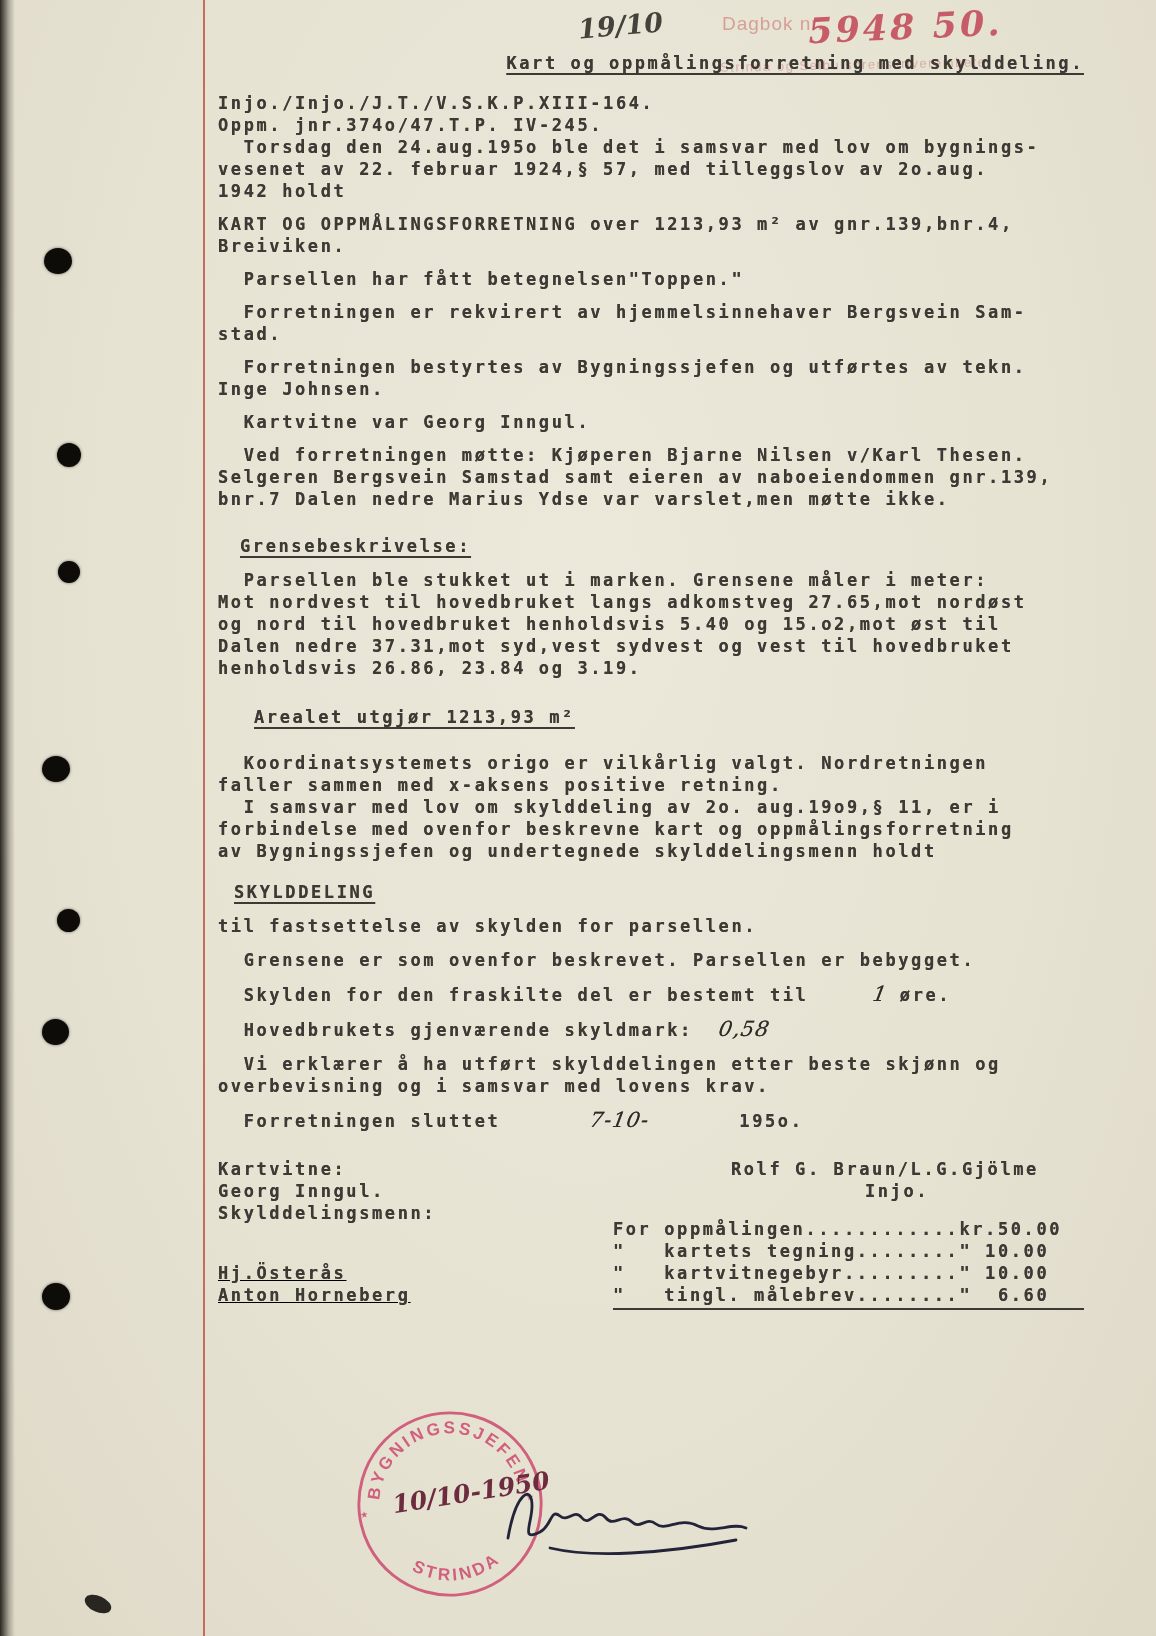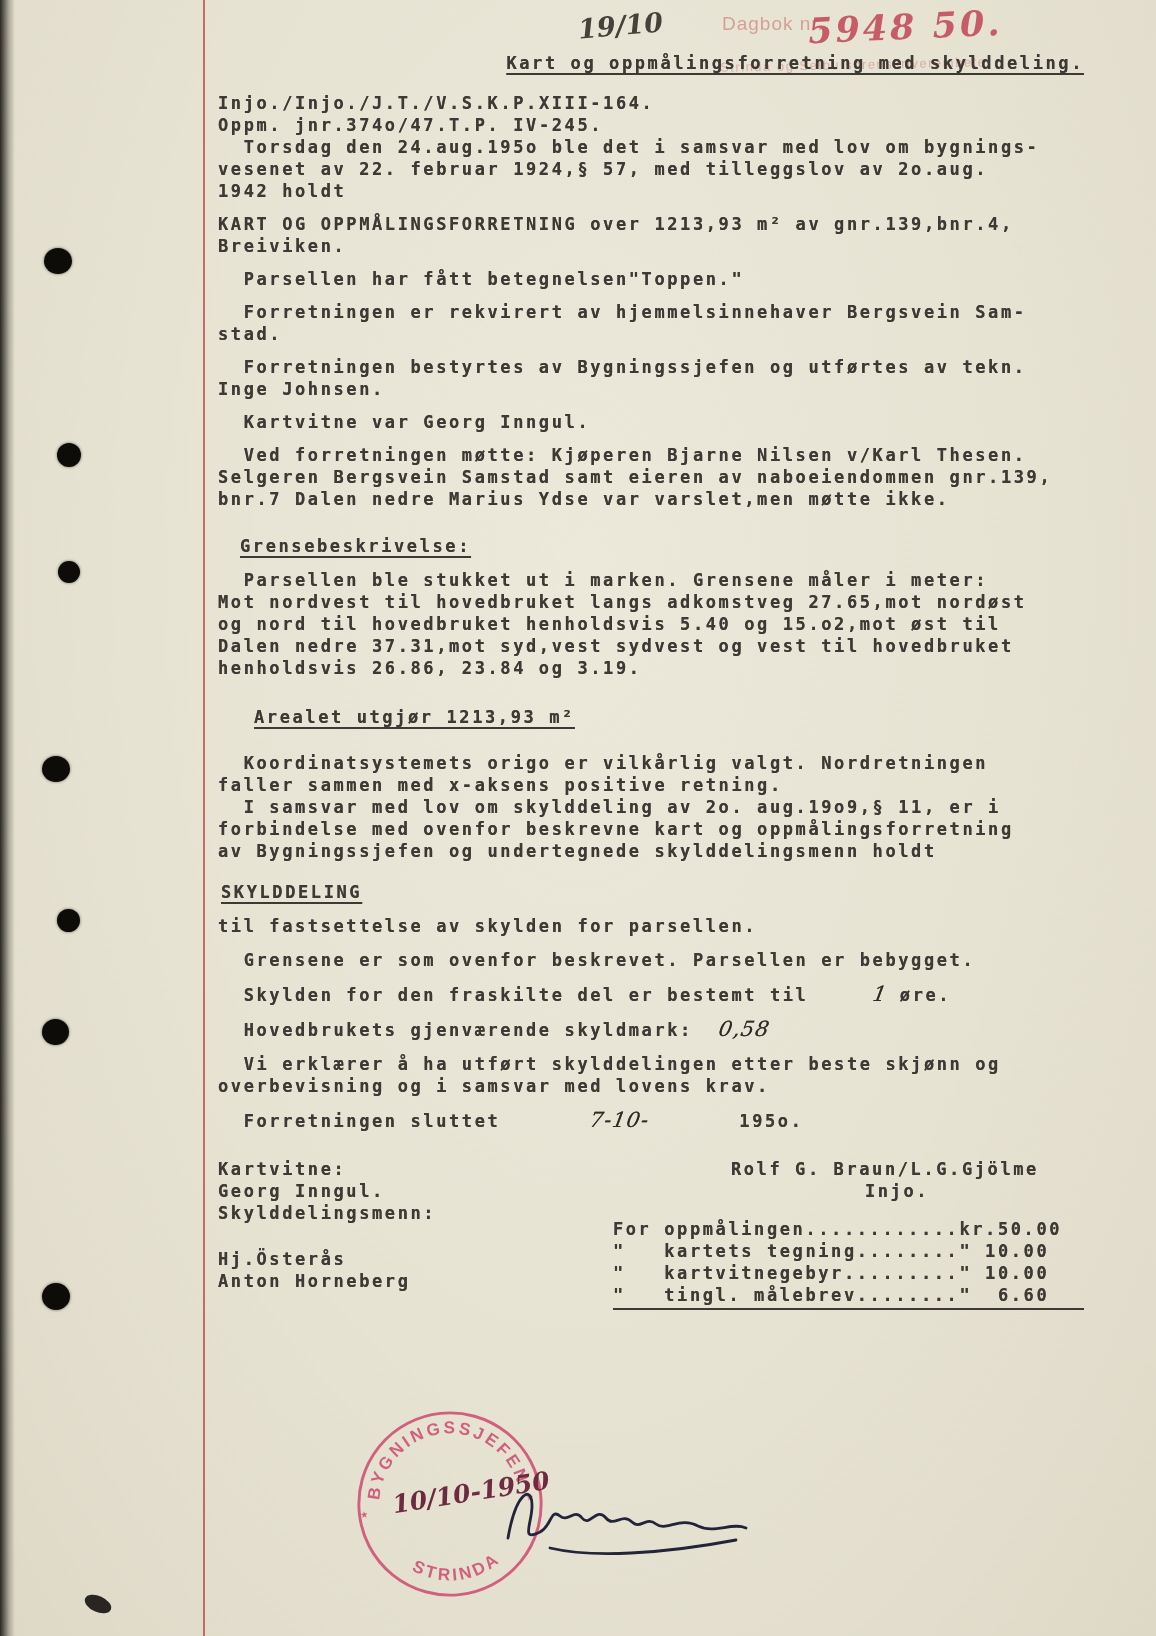--- a/index.html
+++ b/index.html
@@ -65,21 +65,21 @@
     font-family:"DejaVu Serif", serif;
     font-style:italic; font-weight:400;
     font-size:21px; letter-spacing:1px;
     color:#2e2c29; display:inline-block;
     transform:skewX(-10deg);
   }
 
   
   .sig-section { display:flex; margin-top:26px;gap:16px; }
   .sig-left { width:386px; }
-  .sig-left .names { margin-top:24px; }
+  .sig-left .names { margin-top:38px;text-decoration:underline; }
   .sig-right { width:480px; }
   .sig-name { margin-left:118px; }
   .sig-org { margin-left:252px; }
   .fees { margin-top:16px; }
   .fee-row { display:flex; justify-content:flex-start; line-height:27px; }
   .fee-rows { border-bottom:2px solid #3d3a35; padding-bottom:2px; }
   .fee-total { display:flex; justify-content:space-between; line-height:27px;
                margin-top:8px; border-bottom:5px double #3d3a35; padding-bottom:3px; }
   .closing { margin-top:28px; }
 
@@ -184,21 +184,21 @@
 Dalen nedre 37.31,mot syd,vest sydvest og vest til hovedbruket
 henholdsvis 26.86, 23.84 og 3.19.</p>
 
     <div class="heading-block"><span class="tw u heading h-areal">Arealet utgjør 1213,93 m²</span></div>
     <p class="tw">  Koordinatsystemets origo er vilkårlig valgt. Nordretningen
 faller sammen med x-aksens positive retning.
   I samsvar med lov om skylddeling av 2o. aug.19o9,§ 11, er i
 forbindelse med ovenfor beskrevne kart og oppmålingsforretning
 av Bygningssjefen og undertegnede skylddelingsmenn holdt</p>
 
-    <div class="heading-block"><span class="tw u heading h-skyld" style="margin-left:3px;">SKYLDDELING</span></div>
+    <div class="heading-block"><span class="tw u heading h-skyld" style="margin-left:16px;">SKYLDDELING</span></div>
 
     <div class="sp12">
       <p class="tw">til fastsettelse av skylden for parsellen.</p>
       <p class="tw">  Grensene er som ovenfor beskrevet. Parsellen er bebygget.</p>
       <p class="tw"><span>  Skylden for den fraskilte del er bestemt til     </span><span class="hw">1</span><span> øre.</span></p>
       <p class="tw"><span>  Hovedbrukets gjenværende skyldmark:  </span><span class="hw">0,58</span></p>
       <p class="tw">  Vi erklærer å ha utført skylddelingen etter beste skjønn og
 overbevisning og i samsvar med lovens krav.</p>
       <p class="tw"><span>  Forretningen sluttet       </span><span class="hw">7-10-</span><span>       195o.</span></p>
     </div>

